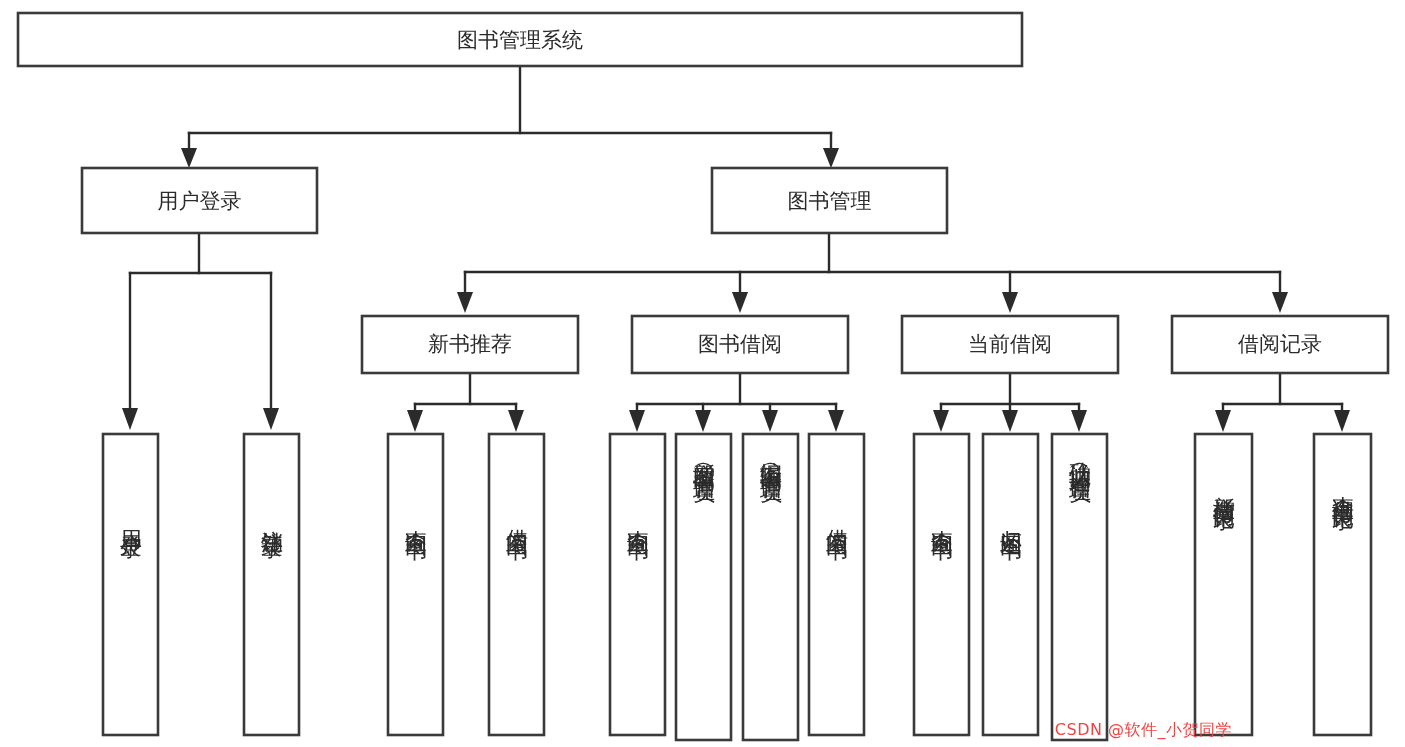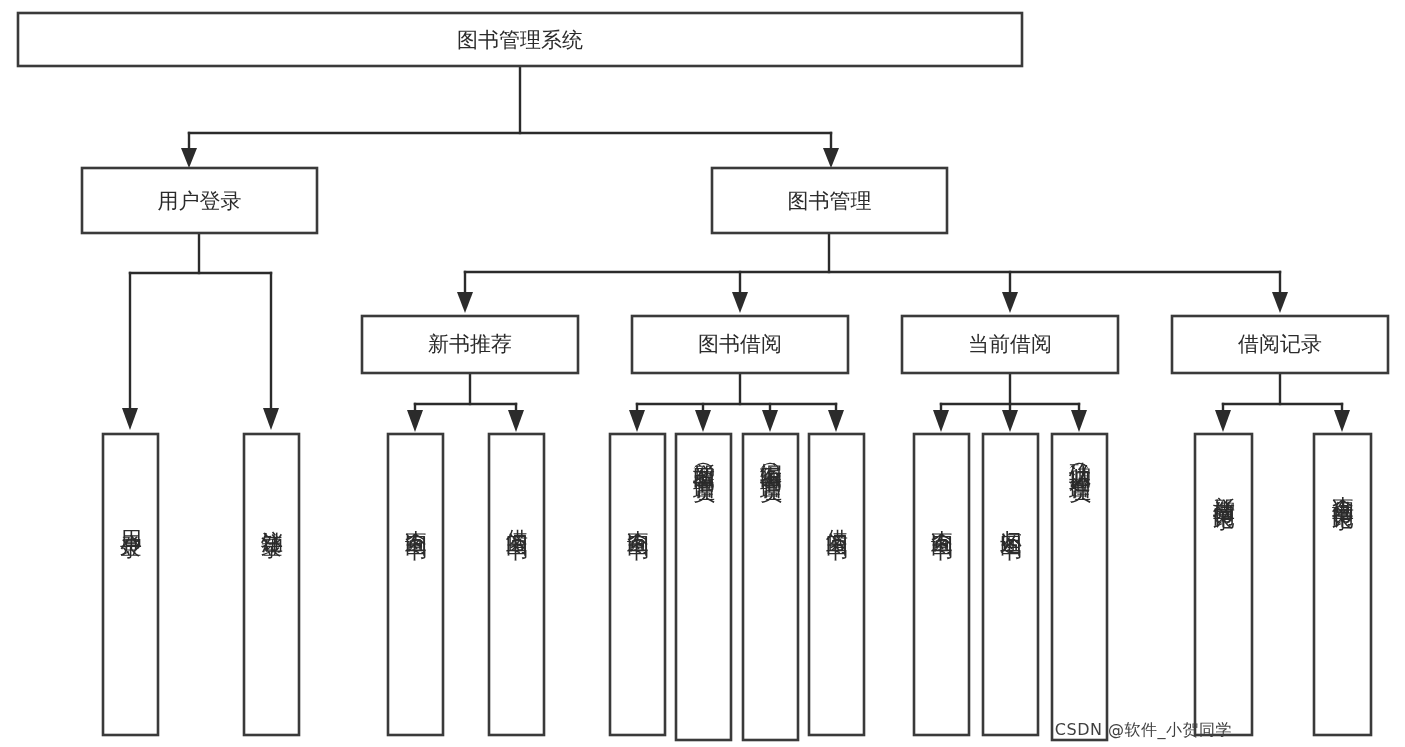--- a/index.html
+++ b/index.html
@@ -61,21 +61,21 @@
     white-space: nowrap;
     pointer-events: none;
     text-align: start;
   }
   .watermark {
     position: absolute;
     right: 10px;
     bottom: 6px;
     font-family: "DejaVu Sans", "Liberation Sans", sans-serif;
     font-size: 16px;
-    color: #404040;
+    color: #ef4444;
     letter-spacing: 0.5px;
     white-space: nowrap;
   }
 </style>
 </head>
 <body>
 
 <div id="diagram-root">
 
   <svg id="tree-svg" viewBox="0 0 1405 747">

